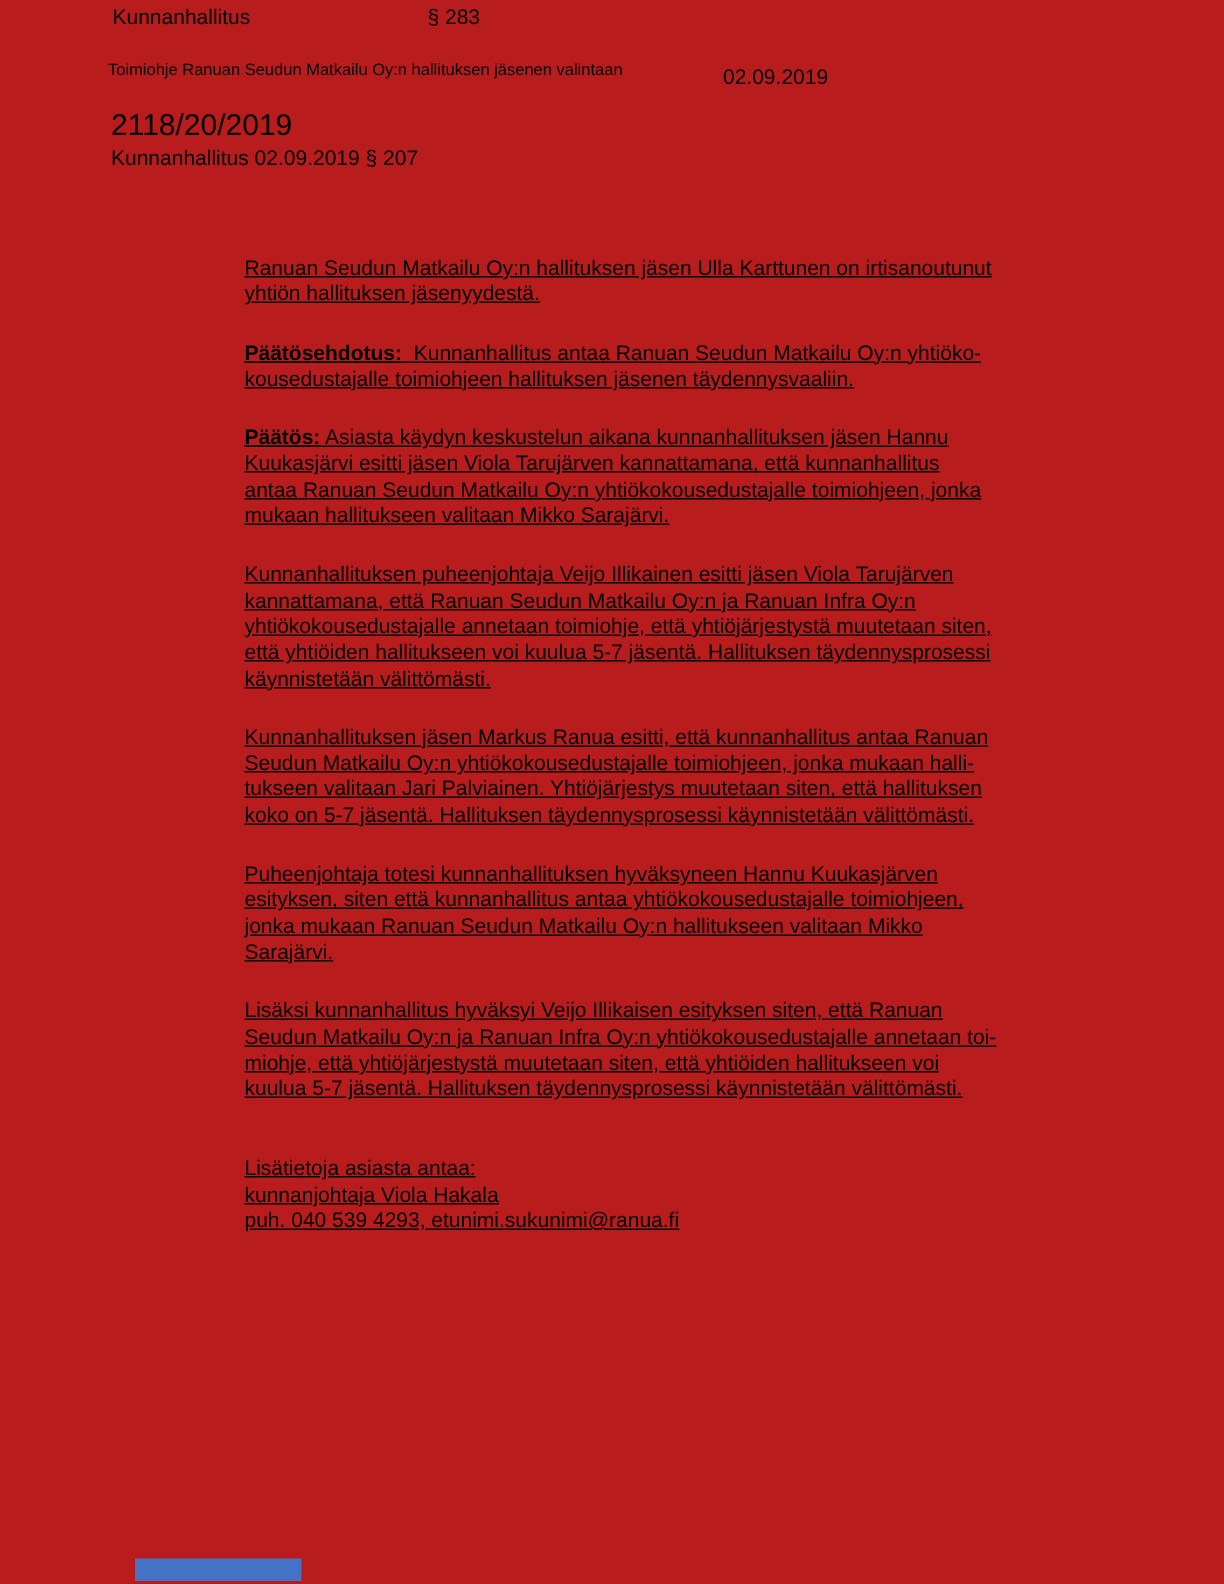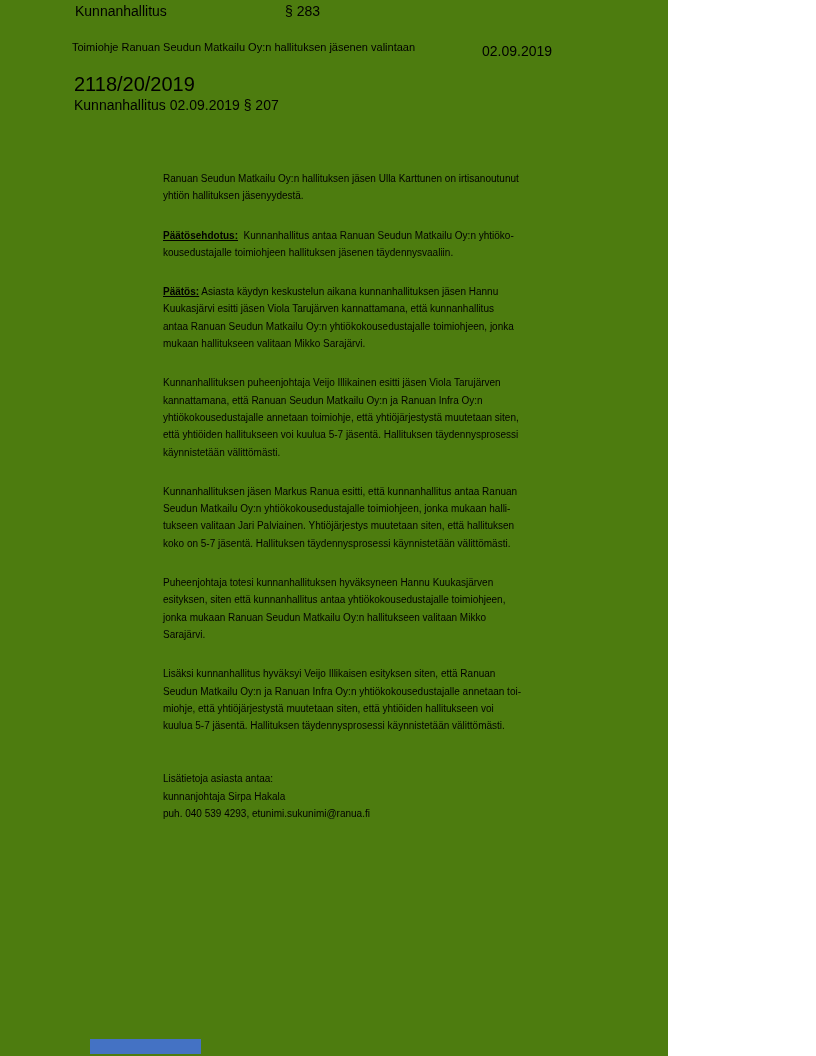--- a/index.html
+++ b/index.html
@@ -2,23 +2,23 @@
 <html><head>
 <meta charset="utf-8">
 <style>
   html, body {
     margin: 0;
     padding: 0;
     background: #ffffff;
   }
   .page {
     position: relative;
-    width: 668px;
+    width: 816px;
     height: 1056px;
-    background: #4d7c0f;
+    background: #b91c1c;
     font-family: "Liberation Sans", "DejaVu Sans", sans-serif;
     color: #000000;
     overflow: hidden;
   }
   .hdr-item {
     position: absolute;
     top: 2px;
     font-size: 14px;
     line-height: 18px;
     white-space: nowrap;
@@ -50,23 +50,24 @@
     line-height: 18px;
   }
   .body-block {
     position: absolute;
     left: 163px;
     top: 170px;
     width: 640px;
   }
   .body-block p {
     margin: 0 0 22px 0;
-    font-size: 10px;
+    font-size: 14px;
     line-height: 17.3px;
     white-space: pre-wrap;
+    text-decoration: underline;
   }
   .inline-label {
     font-weight: bold;
     text-decoration: underline;
   }
   .contact-block {
     margin-top: 36px;
   }
   .contact-block p {
     margin: 0;
@@ -124,21 +125,21 @@
 jonka mukaan Ranuan Seudun Matkailu Oy:n hallitukseen valitaan Mikko
 Sarajärvi.</p>
 
     <p>Lisäksi kunnanhallitus hyväksyi Veijo Illikaisen esityksen siten, että Ranuan
 Seudun Matkailu Oy:n ja Ranuan Infra Oy:n yhtiökokousedustajalle annetaan toi-
 miohje, että yhtiöjärjestystä muutetaan siten, että yhtiöiden hallitukseen voi
 kuulua 5-7 jäsentä. Hallituksen täydennysprosessi käynnistetään välittömästi.</p>
 
     <div class="contact-block">
       <p>Lisätietoja asiasta antaa:</p>
-      <p>kunnanjohtaja Sirpa Hakala</p>
+      <p>kunnanjohtaja Viola Hakala</p>
       <p>puh. 040 539 4293, etunimi.sukunimi@ranua.fi</p>
     </div>
 
   </div>
 
   <div class="bottom-blue-bar" style="background: rgb(68, 114, 196);"></div>
 
 </div>
 
 </body></html>

